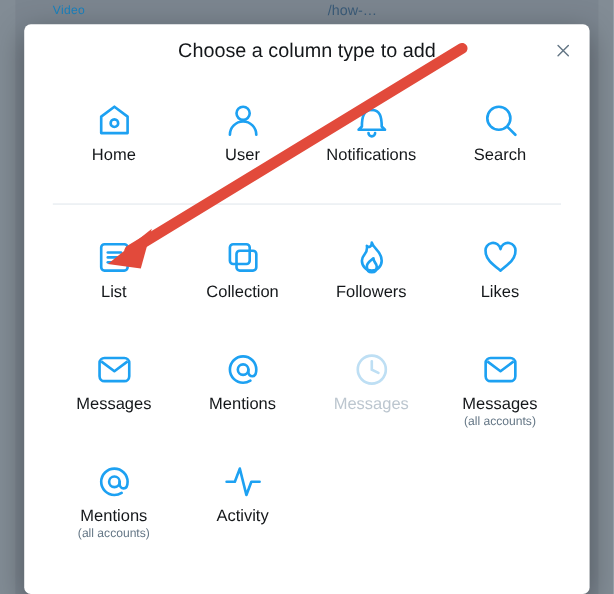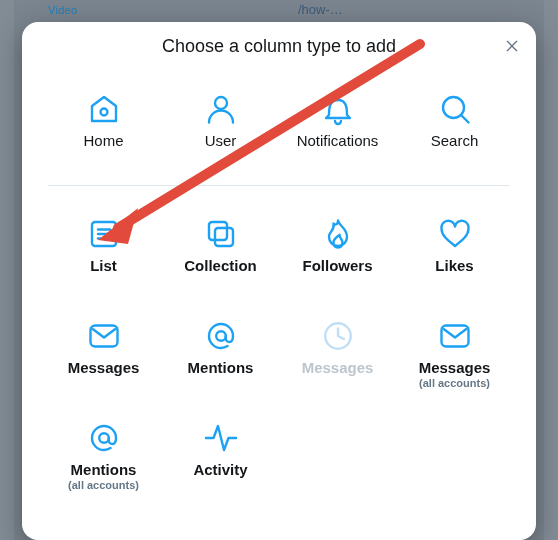--- a/index.html
+++ b/index.html
@@ -17,21 +17,21 @@
     .bg-video {
       position:absolute; left:12px; top:4px;
       color: rgba(0,128,200,0.8);
       font-size:11px; letter-spacing:0.3px;margin-left:36px;
     }
     .bg-how { position:absolute; left:298px; top:2px; color:#3b5b78; font-size:13px;}
     .modal {
       position: absolute;
       left: 22px; right: 22px; top: 22px; bottom: 0;
       background: #ffffff;
-      border-radius: 16px;
+      border-radius: 6px;
       box-shadow: 0 8px 28px rgba(0,0,0,0.35);
       overflow: hidden;
     }
     .modal-header {
       position: relative;
       padding: 14px 40px 10px 40px;
       text-align: center;
     }
     .modal-title {
       font-size: 18px;
@@ -51,21 +51,21 @@
       background:#e1e8ed;
       margin: 0 26px;
     }
     .grid {
       display: grid;
       grid-template-columns: repeat(4, 1fr);
       column-gap: 10px;
       row-gap: 28px;
       padding: 22px 28px 22px 28px;
     }
-    .grid.section2 { padding-top: 28px; padding-bottom: 20px; font-weight: bold; }
+    .grid.section2 { padding-top: 28px; padding-bottom: 20px; }
     .tile {
       display: flex;
       flex-direction: column;
       align-items: center;
       justify-content: flex-start;
       cursor: pointer;
       min-height: 74px;
     }
     .tile .ico {
       width: 40px; height: 40px;

